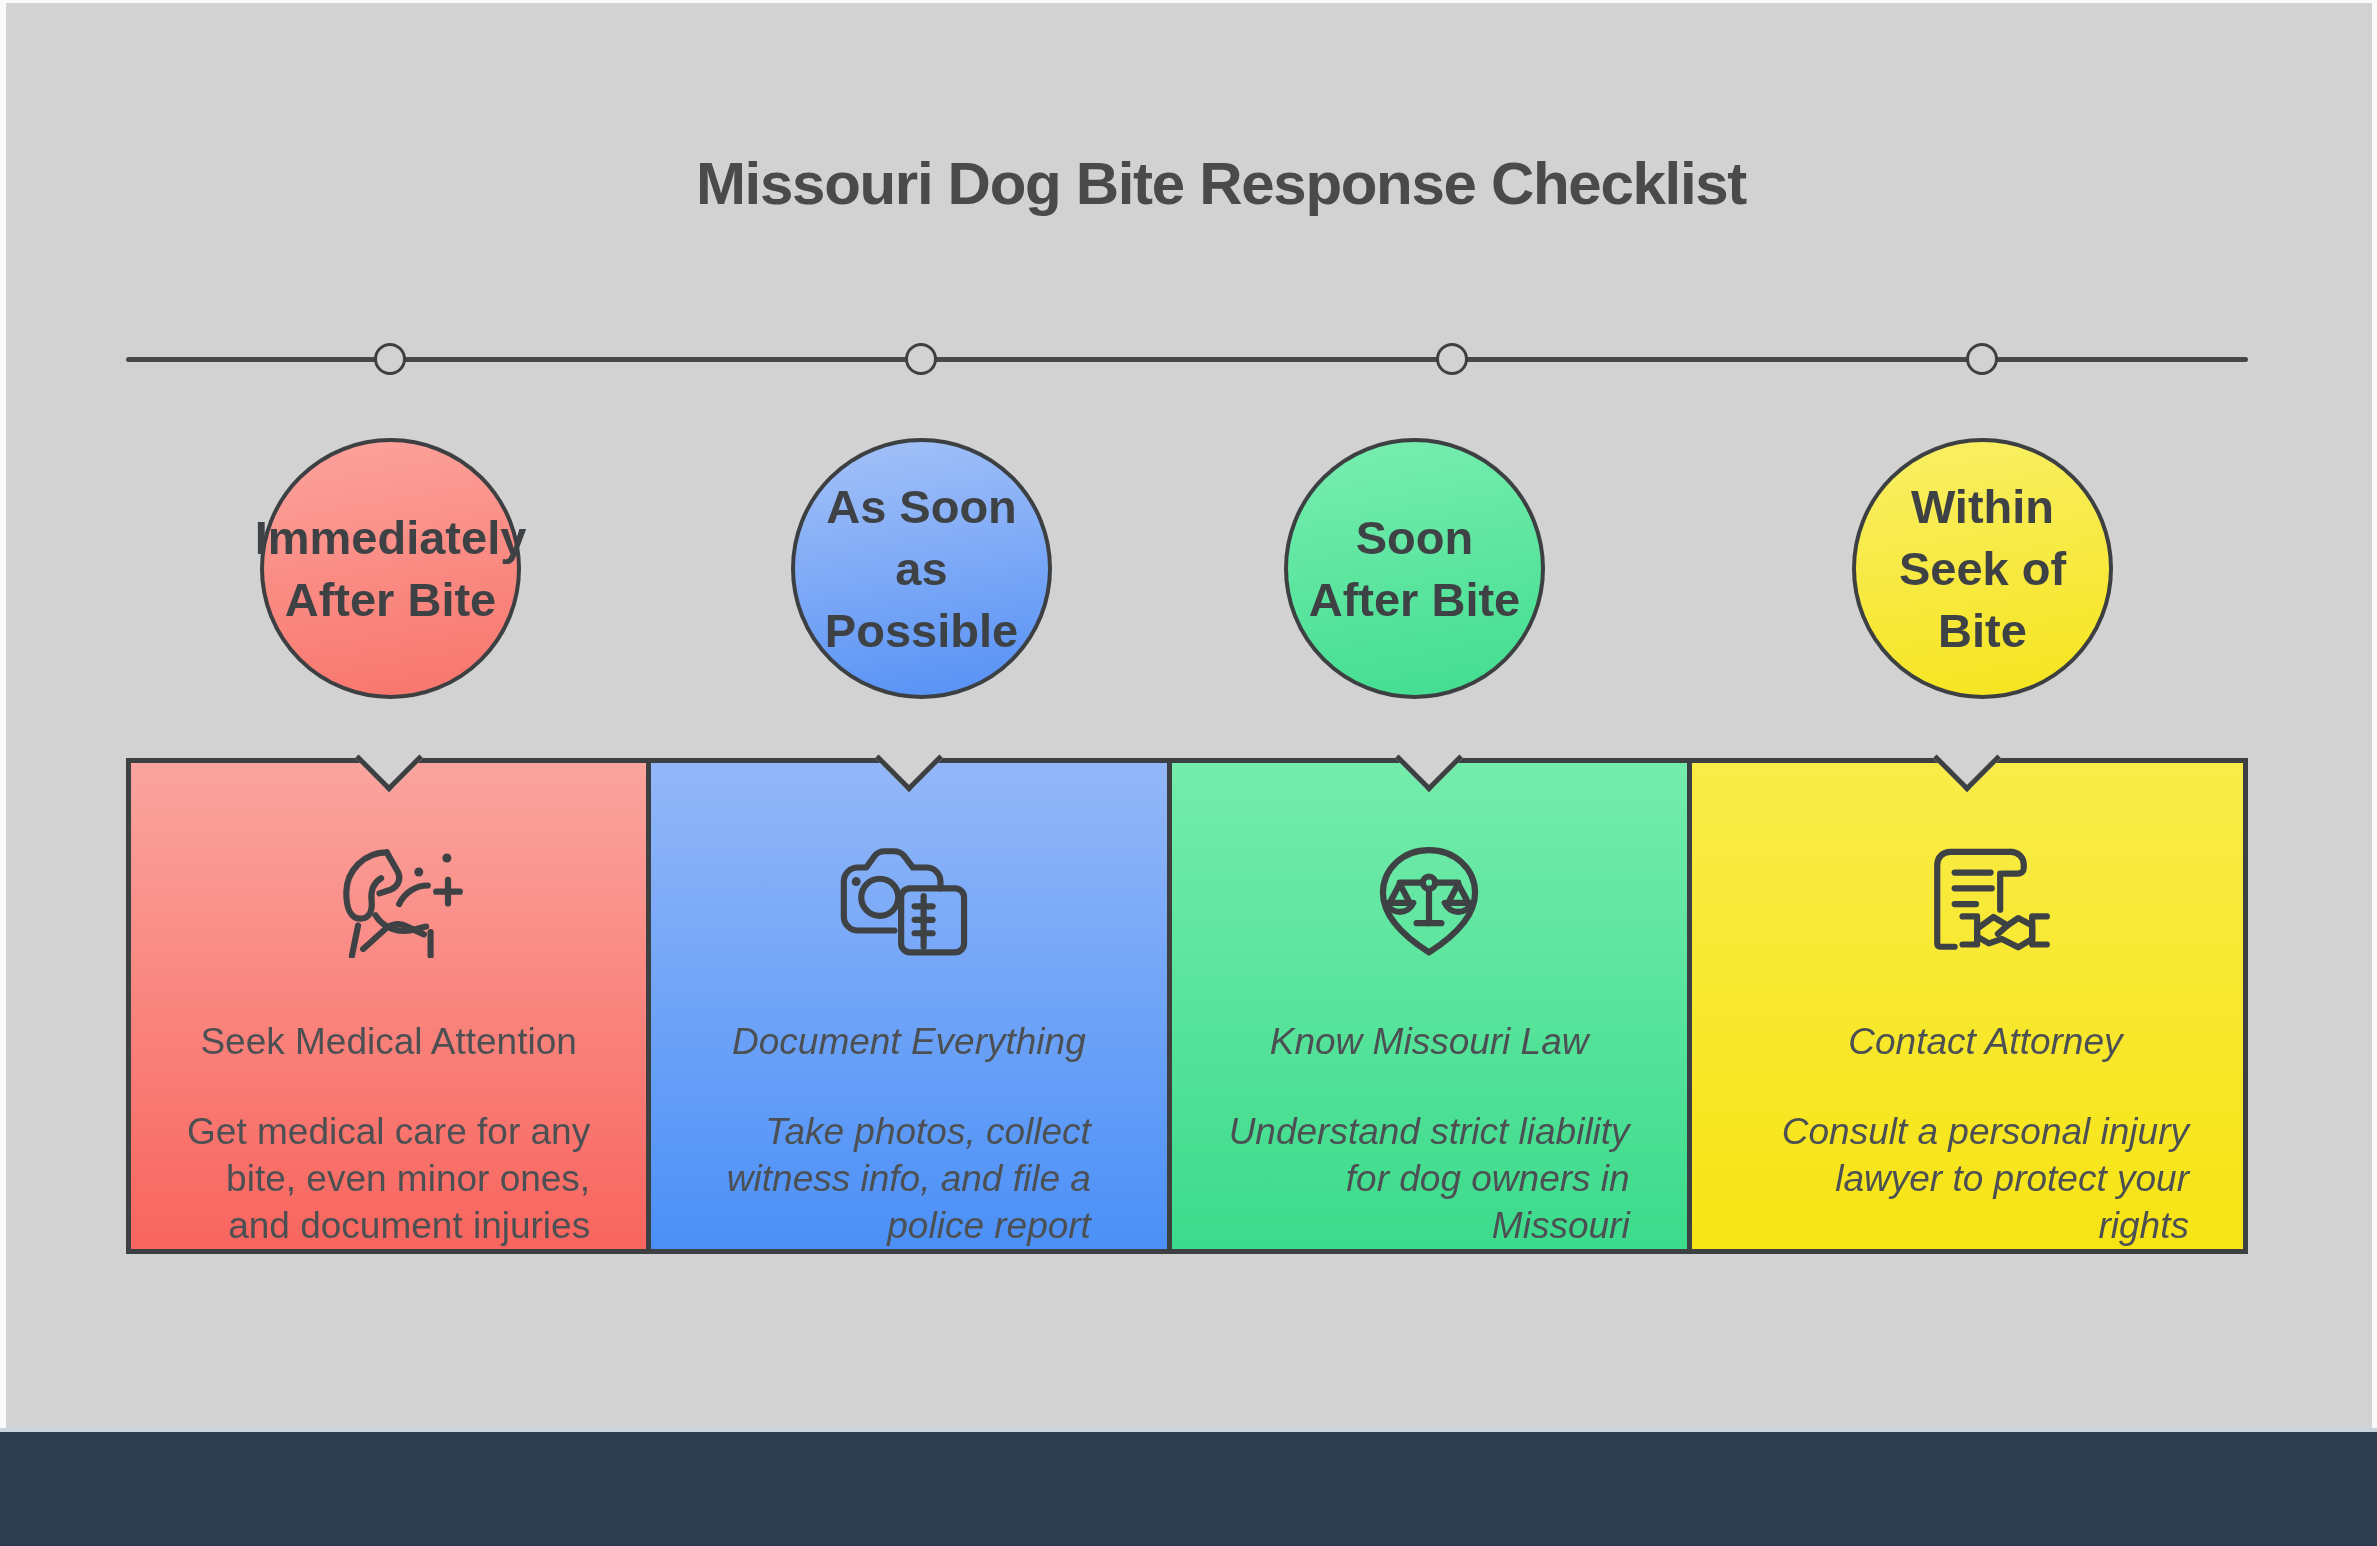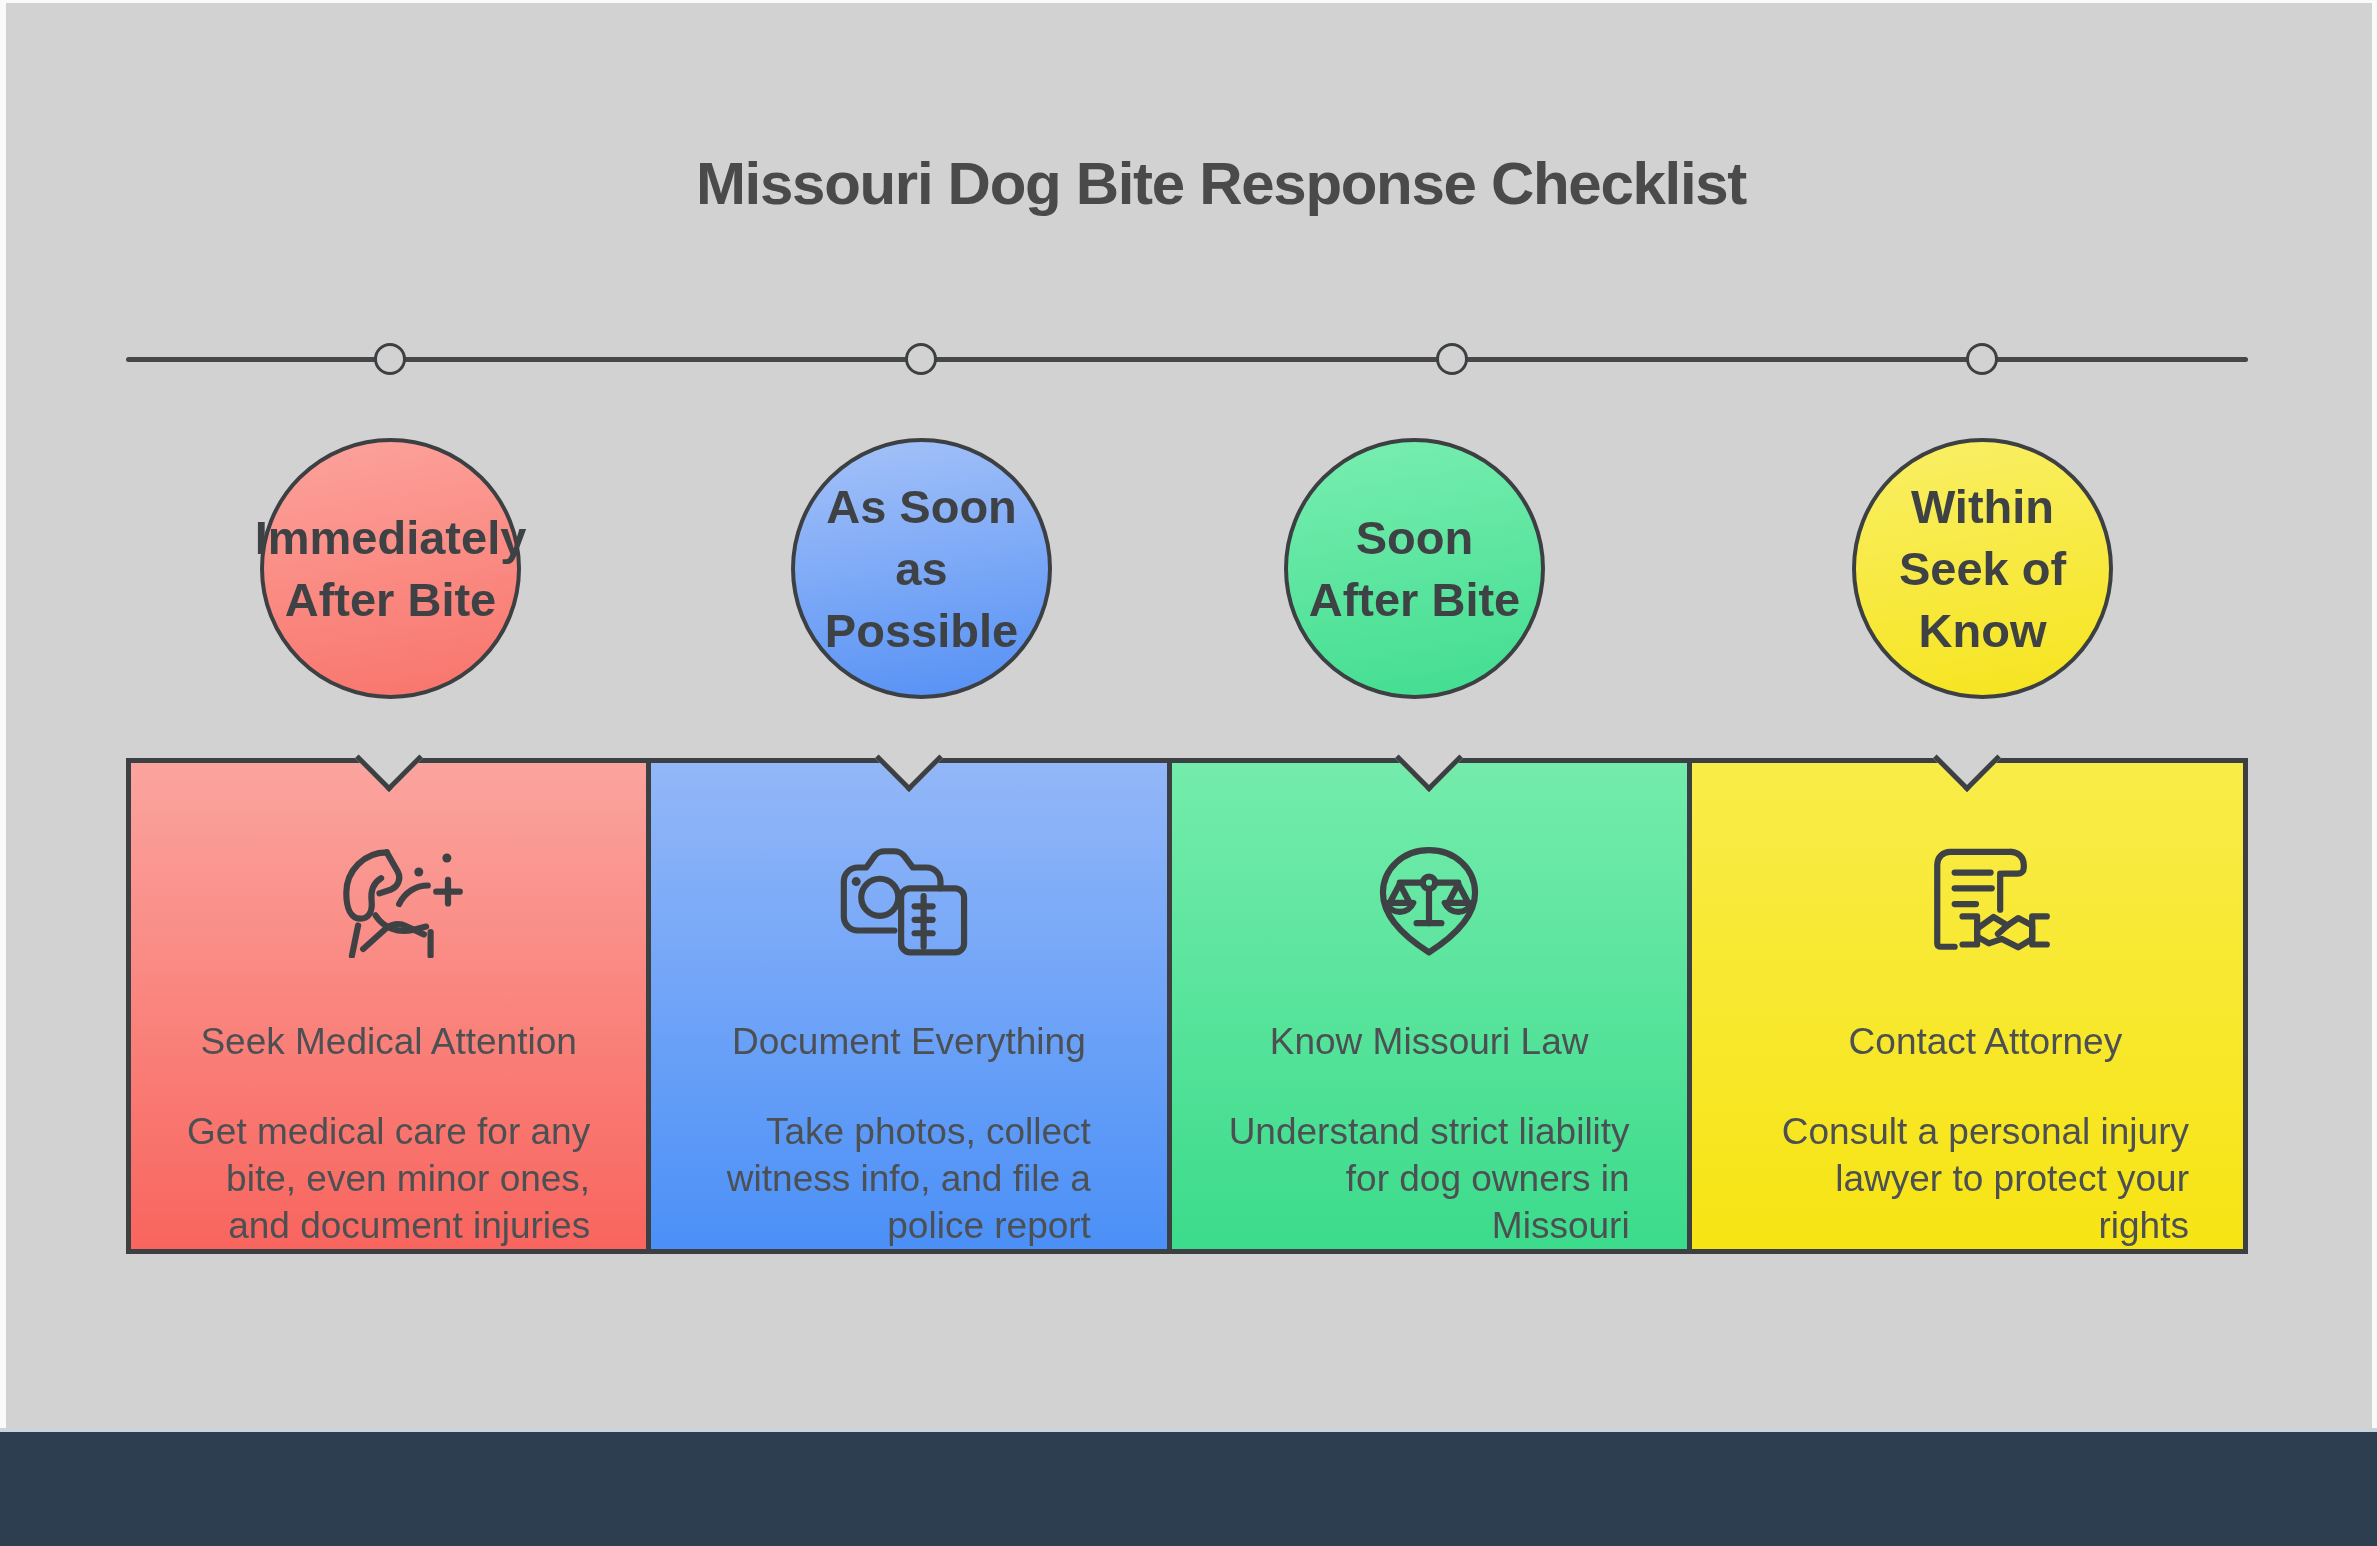--- a/index.html
+++ b/index.html
@@ -50,21 +50,21 @@
     font-size:47px; line-height:62px; font-weight:700;
     color:var(--badge-text,#3e4245);
   }
 
   .cards {
     position:absolute; left:126px; top:758px; width:2122px; height:496px;
     box-sizing:border-box; border:5.2px solid var(--outline,#3d4043);
     display:flex;
   }
   .card { flex:1 1 0; position:relative; display:flex; flex-direction:column; align-items:center; }
-  .card + .card { border-left:5.2px solid var(--outline,#3d4043); }
+  .card + .card { border-left:5.2px solid var(--outline,#3d4043);font-style:italic; }
   .card-0 { background:linear-gradient(180deg, var(--card-red-0,#fba49e)    0%, var(--card-red-1,#f8655e)    100%); }
   .card-1 { background:linear-gradient(180deg, var(--card-blue-0,#93b7f8)   0%, var(--card-blue-1,#4b90f7)   100%); }
   .card-2 { background:linear-gradient(180deg, var(--card-green-0,#74ecab)  0%, var(--card-green-1,#3cdb8c)  100%); }
   .card-3 { background:linear-gradient(180deg, var(--card-yellow-0,#f9ec48) 0%, var(--card-yellow-1,#f7e414) 100%);padding-left:36px; }
 
   .notch {
     position:absolute; top:-29px; left:50%; margin-left:-24px;
     width:48px; height:48px; box-sizing:border-box;
     background:var(--background,#d2d2d2);
     border-right:5.2px solid var(--outline,#3d4043);
@@ -112,21 +112,21 @@
     <span>as</span>
     <span>Possible</span>
   </div>
   <div class="bubble bubble-2">
     <span>Soon</span>
     <span>After Bite</span>
   </div>
   <div class="bubble bubble-3">
     <span>Within</span>
     <span>Seek of</span>
-    <span>Know</span>
+    <span>Bite</span>
   </div>
 
   <div class="cards">
 
     <section class="card card-0">
       <div class="notch"></div>
       <svg class="icon" viewBox="0 0 280 210">
         <path d="M136,22 A72,72 0 0 0 64,94 C64,122 72,140 89,140 C105,140 111,126 109,108 C107,90 113,76 126,68"></path>
         <path d="M136,22 L156,57 C162,69 156,83 144,88 L123,95"></path>
         <path d="M158,114 C168,93 188,81 209,81"></path>

